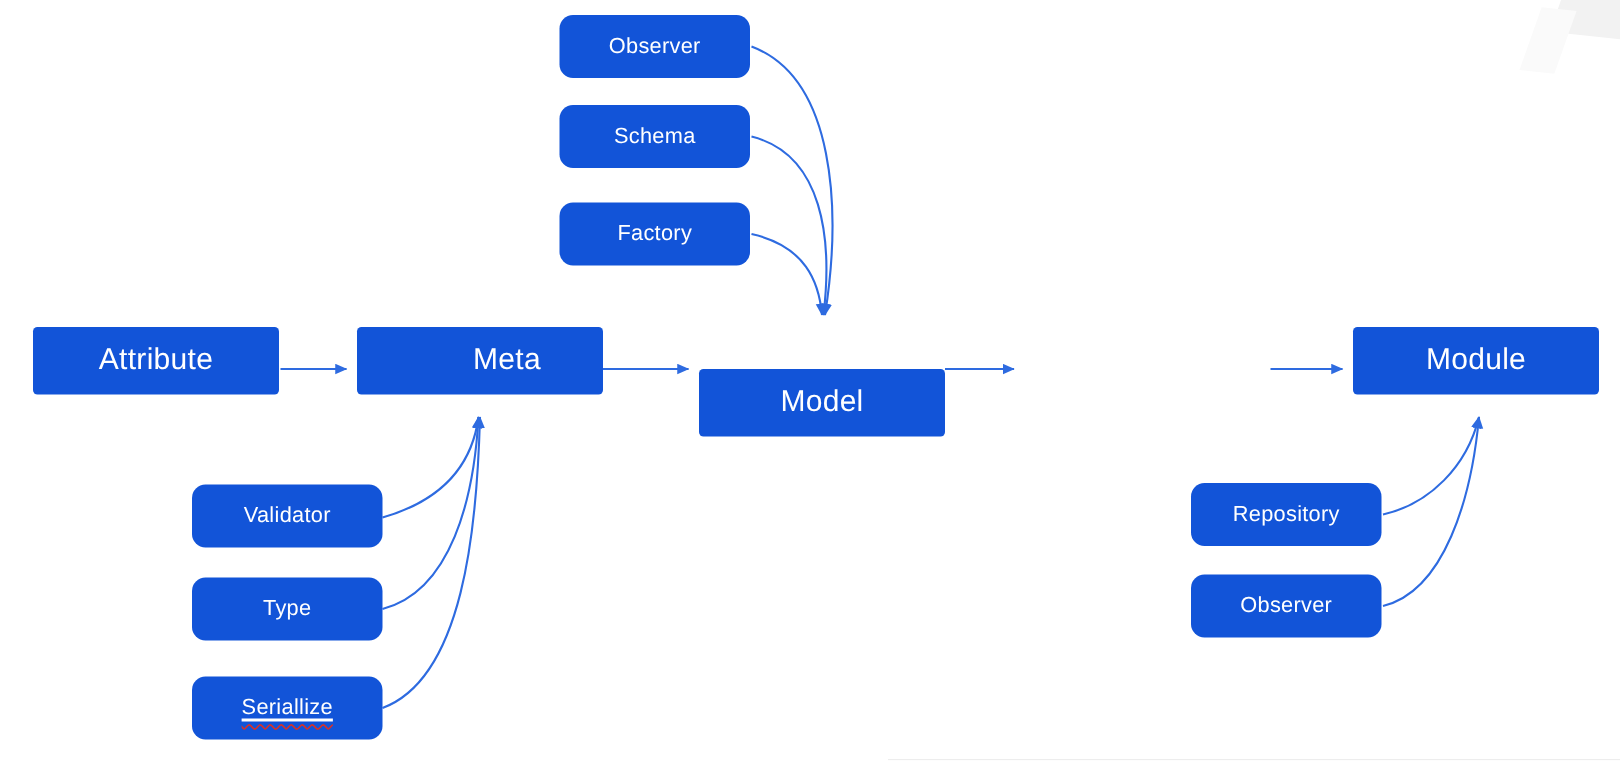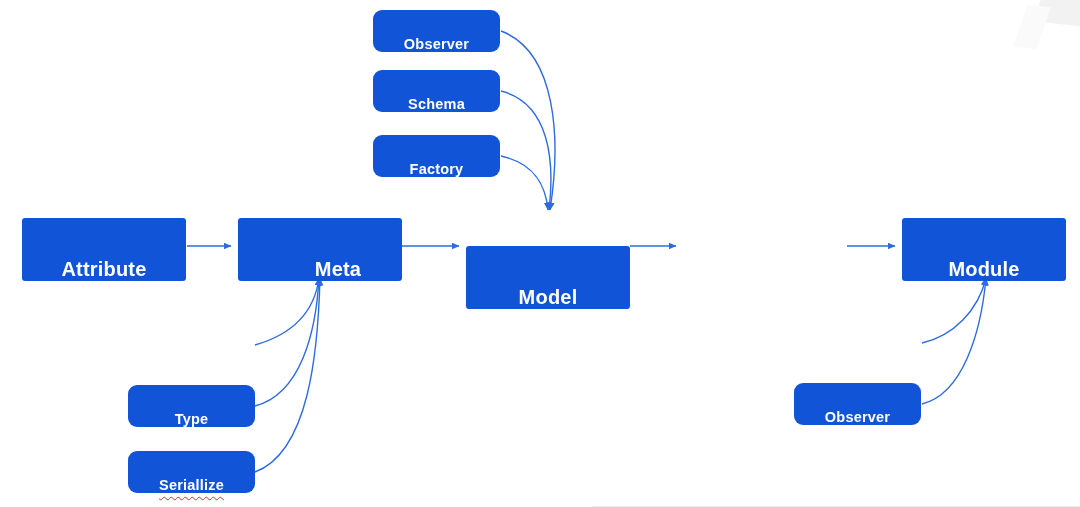--- a/index.html
+++ b/index.html
@@ -14,32 +14,32 @@
   .edges-layer {
     position: absolute;
     left: 0; top: 0;
     width: 1080px; height: 507px;
     pointer-events: none;
   }
   .node {
     position: absolute;
     background: #1254d8;
     color: #ffffff;
-    font-weight: bold;
+    font-weight: normal;
     display: flex;
-    align-items: flex-end;
+    align-items: center;
     justify-content: center;
     text-align: center;
     letter-spacing: 0.2px;
     cursor: default;
     box-sizing: border-box;
   }
   .node.main {
     width: 164px;
-    height: 63px;
+    height: 45px;
     font-size: 20px;
     border-radius: 3px;
   }
   .node.sat {
     width: 127px;
     height: 42px;
     font-size: 14.5px;
     border-radius: 9px;
   }
   
@@ -143,24 +143,30 @@
   <div class="node sat pos-observer">
     <span>Observer</span>
   </div>
   <div class="node sat pos-schema">
     <span>Schema</span>
   </div>
   <div class="node sat pos-factory">
     <span>Factory</span>
   </div>
 
+  <div class="node sat pos-validator">
+    <span>Validator</span>
+  </div>
   <div class="node sat pos-type">
     <span>Type</span>
   </div>
   <div class="node sat pos-seriallize">
     <span class="spell-wavy"><span class="label-underline">Seriallize</span></span>
   </div>
 
+  <div class="node sat pos-repository">
+    <span>Repository</span>
+  </div>
   <div class="node sat pos-service">
     <span>Observer</span>
   </div>
 
 </div>
 
 </body></html>

